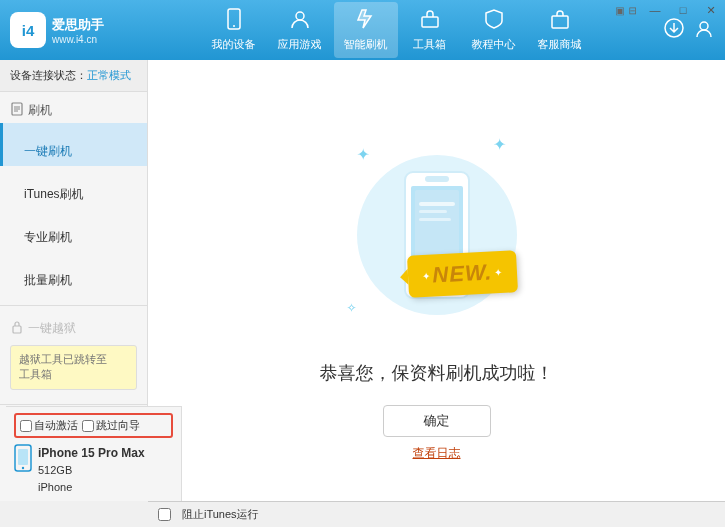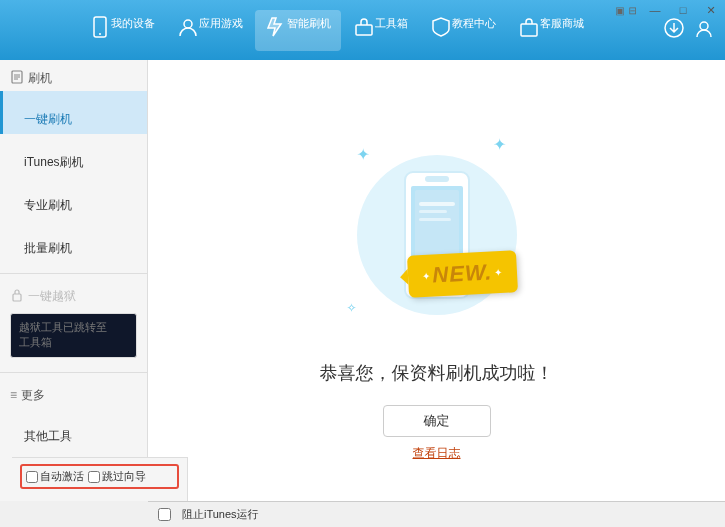--- a/index.html
+++ b/index.html
@@ -6,21 +6,21 @@
     body { width: 725px; height: 527px; font-family: 'Microsoft YaHei', Arial, sans-serif; font-size: 12px; overflow: hidden; background: #f0f0f0; }
 
     
     .header { background: linear-gradient(180deg, #4ab3e8 0%, #2196d3 100%); height: 60px; display: flex; align-items: center; padding: 0 10px; color: white; }
     .logo-area { display: flex; align-items: center; width: 120px; }
     .logo-icon { width: 36px; height: 36px; background: white; border-radius: 8px; display: flex; align-items: center; justify-content: center; margin-right: 6px; }
     .logo-icon span { color: #2196d3; font-size: 14px; font-weight: bold; }
     .logo-text { color: white; font-size: 11px; }
     .logo-text div:first-child { font-size: 13px; font-weight: bold; }
     .nav-items { display: flex; flex: 1; justify-content: center; gap: 2px; }
-    .nav-item { display: flex; flex-direction: row; align-items: flex-start; padding: 6px 10px; cursor: pointer; border-radius: 4px; color: white; min-width: 60px; }
+    .nav-item { display: flex; flex-direction: column; align-items: center; padding: 6px 10px; cursor: pointer; border-radius: 4px; color: white; min-width: 60px; }
     .nav-item.active { background: rgba(255,255,255,0.25); }
     .nav-item .nav-icon { font-size: 18px; margin-bottom: 2px; }
     .nav-item .nav-label { font-size: 11px; }
     .header-right { display: flex; gap: 8px; align-items: center; }
     .header-right .icon-btn { color: white; font-size: 18px; cursor: pointer; }
 
     
     .window-bar { position: absolute; top: 0; right: 0; display: flex; }
     .win-btn { width: 28px; height: 20px; display: flex; align-items: center; justify-content: center; cursor: pointer; font-size: 11px; color: #555; }
 
@@ -30,21 +30,21 @@
     
     .sidebar { width: 148px; background: #f5f5f5; border-right: 1px solid #ddd; overflow-y: auto; flex-shrink: 0; }
     .sidebar-status { padding: 8px 10px; font-size: 11px; color: #333; background: #eee; border-bottom: 1px solid #ddd; }
     .sidebar-status span.normal { color: #2196d3; }
     .sidebar-section { padding: 6px 0; }
     .sidebar-group-label { display: flex; align-items: center; padding: 4px 10px; font-size: 12px; color: #555; }
     .sidebar-group-label .group-icon { margin-right: 4px; color: #888; }
     .sidebar-item { padding: 20px 10px 6px 24px; font-size: 12px; color: #333; cursor: pointer; }
     .sidebar-item.active { background: #d0e8f8; color: #1a7ab5; border-left: 3px solid #2196d3; padding-left: 21px; }
     .sidebar-divider { height: 1px; background: #ddd; margin: 4px 0; }
-    .sidebar-disabled-notice { margin: 4px 10px; padding: 6px 8px; background: #0f172a; border: 1px solid #ddd; border-radius: 3px; font-size: 11px; color: #777; line-height: 1.4; }
+    .sidebar-disabled-notice { margin: 4px 10px; padding: 6px 8px; background: #fef9c3; border: 1px solid #ddd; border-radius: 3px; font-size: 11px; color: #777; line-height: 1.4; }
 
     
     .device-area { position: absolute; bottom: 0; left: 0; width: 148px; background: #f5f5f5; border-top: 1px solid #ddd; border-right: 1px solid #ddd; padding: 6px 8px; }
     .auto-options { display: flex; align-items: center; gap: 4px; margin-bottom: 6px; border: 2px solid #e74c3c; padding: 3px 4px; border-radius: 3px; }
     .checkbox-item { display: flex; align-items: center; gap: 2px; font-size: 11px; color: #333; }
     .checkbox-item input { width: 12px; height: 12px; }
     .device-info { display: flex; align-items: flex-start; gap: 6px; }
     .device-phone-icon { font-size: 20px; color: #2196d3; }
     .device-details { font-size: 11px; color: #333; line-height: 1.5; }
     .device-name { font-weight: bold; font-size: 12px; }
@@ -74,20 +74,29 @@
     <div style="display:flex;align-items:center;padding:2px 4px;gap:4px;">
       <span style="font-size:10px;color:#666;">▣</span>
       <span style="font-size:10px;color:#666;">⊟</span>
     </div>
     <div class="win-btn">—</div>
     <div class="win-btn">□</div>
     <div class="win-btn close">✕</div>
   </div>
 
   <div class="header" style="position:relative;">
+    <div class="logo-area">
+      <div class="logo-icon">
+        <span style="color:#2196d3;font-weight:900;font-size:15px;">i4</span>
+      </div>
+      <div class="logo-text">
+        <div style="font-size:13px;font-weight:bold;">爱思助手</div>
+        <div style="font-size:10px;opacity:0.85;">www.i4.cn</div>
+      </div>
+    </div>
     <div class="nav-items">
       <div class="nav-item">
         <div class="nav-icon">
           <svg width="22" height="22" viewBox="0 0 22 22" fill="none">
               <rect x="5" y="1" width="12" height="20" rx="2" stroke="white" stroke-width="1.5" fill="none"></rect>
               <circle cx="11" cy="18" r="1" fill="white"></circle>
             </svg>
         </div>
         <div class="nav-label">我的设备</div>
       </div>
@@ -147,20 +156,23 @@
             <circle cx="11" cy="9" r="4" stroke="white" stroke-width="1.5" fill="none"></circle>
             <path d="M4 20c0-4 3.1-7 7-7s7 3 7 7" stroke="white" stroke-width="1.5" fill="none"></path>
           </svg>
       </span>
     </div>
   </div>
 
   <div class="main-layout">
 
     <div class="sidebar" style="height:441px;overflow-y:auto;padding-bottom:110px;">
+      <div class="sidebar-status">
+        <span>设备连接状态：</span><span class="normal">正常模式</span>
+      </div>
 
       <div class="sidebar-section">
         <div class="sidebar-group-label">
           <span class="group-icon">
             <svg width="14" height="14" viewBox="0 0 14 14" fill="none">
                 <rect x="2" y="1" width="10" height="12" rx="1" stroke="#888" stroke-width="1.2" fill="none"></rect>
                 <line x1="4" y1="5" x2="10" y2="5" stroke="#888" stroke-width="1"></line>
                 <line x1="4" y1="7" x2="10" y2="7" stroke="#888" stroke-width="1"></line>
                 <line x1="4" y1="9" x2="8" y2="9" stroke="#888" stroke-width="1"></line>
               </svg>
@@ -234,31 +246,45 @@
         </div>
       </div>
 
       <div class="success-text">恭喜您，保资料刷机成功啦！</div>
 
       <button class="confirm-btn">确定</button>
       <div class="view-log">查看日志</div>
     </div>
   </div>
 
-  <div class="device-area" style="position:absolute;bottom:26px;left:12px;width:176px;">
+  <div class="device-area" style="position:absolute;bottom:26px;left:6px;width:176px;">
     <div class="auto-options">
       <div class="checkbox-item">
         <input type="checkbox" style="">
         <span>自动激活</span>
       </div>
       <div class="checkbox-item">
         <input type="checkbox" style="">
         <span>跳过向导</span>
       </div>
     </div>
+    <div class="device-info">
+      <div class="device-phone-icon">
+        <svg width="18" height="28" viewBox="0 0 18 28" fill="none">
+            <rect x="1" y="1" width="16" height="26" rx="2.5" fill="none" stroke="#2196d3" stroke-width="1.5"></rect>
+            <rect x="4" y="5" width="10" height="16" rx="1" fill="#b8e4f7"></rect>
+            <circle cx="9" cy="24" r="1.2" fill="#2196d3"></circle>
+          </svg>
+      </div>
+      <div class="device-details">
+        <div class="device-name">iPhone 15 Pro Max</div>
+        <div>512GB</div>
+        <div>iPhone</div>
+      </div>
+    </div>
   </div>
 
   <div class="itunes-bar">
     <div class="itunes-checkbox">
       <input type="checkbox" style="">
       <span>阻止iTunes运行</span>
     </div>
   </div>
 
 </div>

